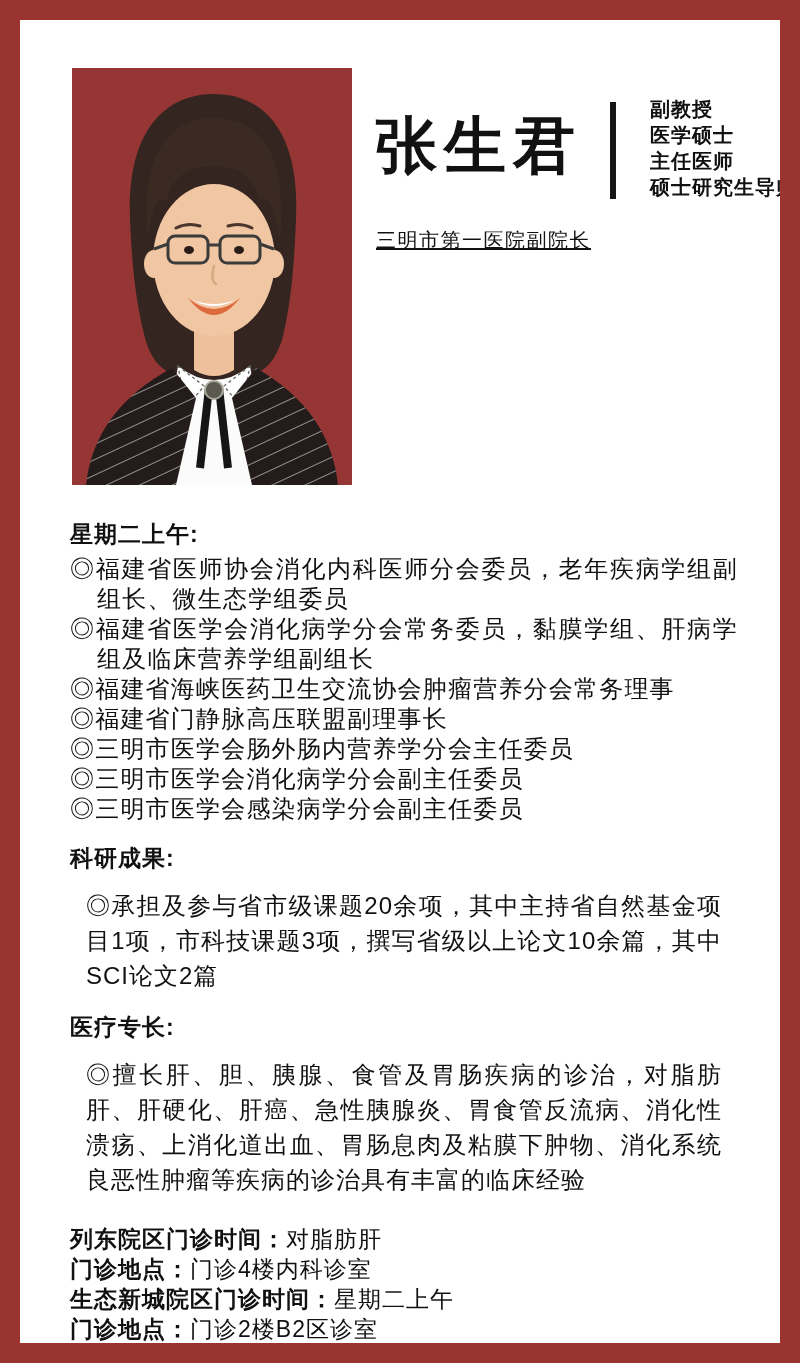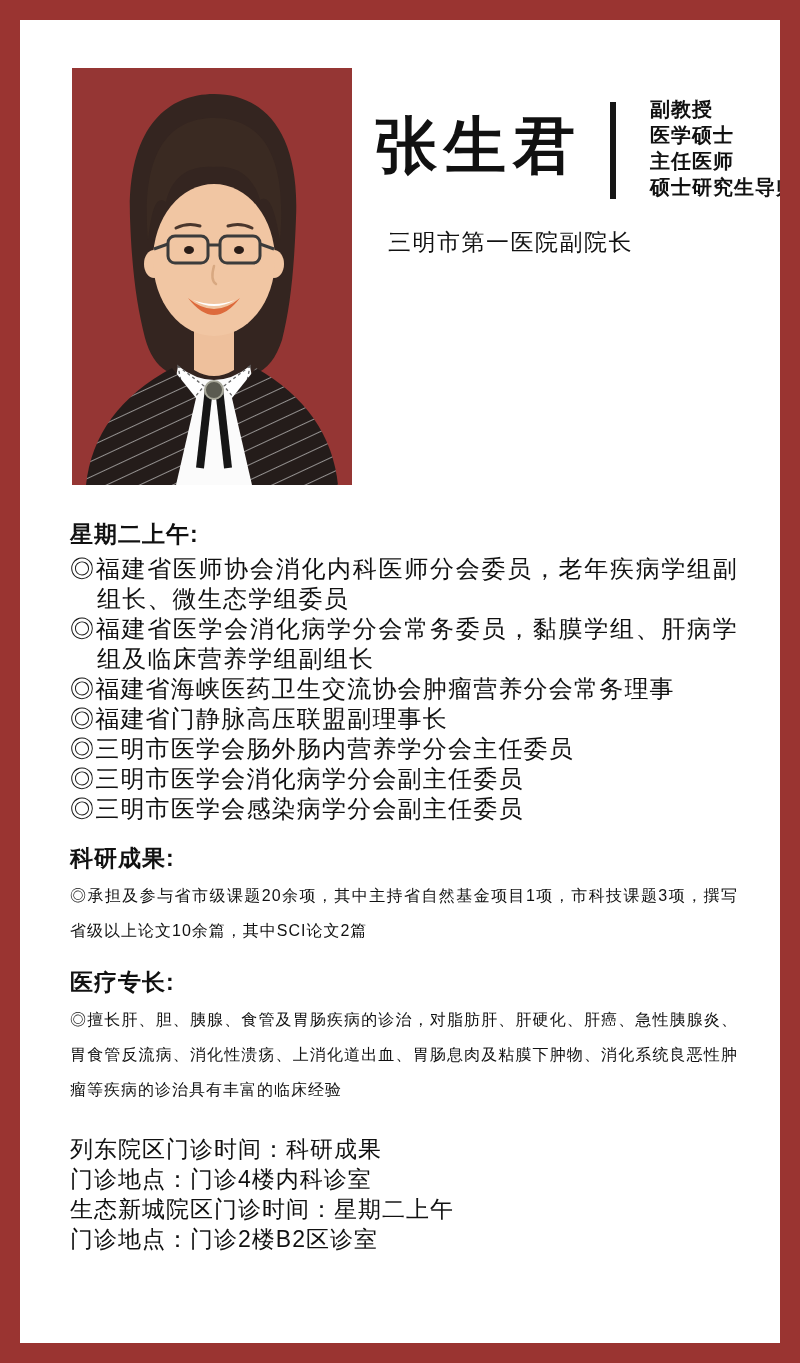--- a/index.html
+++ b/index.html
@@ -17,38 +17,38 @@
   .doctor-name{
     font-family:"DejaVu Serif", serif;font-weight:bold;font-size:62px;
     letter-spacing:7px;line-height:1;margin-top:23px;white-space:nowrap;
   }
   .vdivider{width:6px;height:97px;background:#161616;margin:10px 14px 0 8px;flex:none;}
   .titles{margin-top:4px;}
   .titles div{
     font-size:20px;font-weight:bold;line-height:26px;letter-spacing:1px;white-space:nowrap;
   }
   .hospital{
-    position:absolute;left:368px;top:207px;font-size:23px;letter-spacing:1.5px;
-    font-weight:500;white-space:nowrap;
+    position:absolute;left:356px;top:207px;font-size:20px;letter-spacing:1.5px;
+    font-weight:500;white-space:nowrap;text-decoration:underline;
   }
   .sections{position:absolute;left:50px;top:500px;width:668px;}
   .sections h2{
     font-size:23px;font-weight:bold;letter-spacing:1px;margin:0 0 6px 0;line-height:28px;
   }
   .sections h2.gap{margin-top:20px;}
   .hang{
     font-size:24px;letter-spacing:1.2px;line-height:30px;
     padding-left:27px;text-indent:-27px;text-align:justify;
   }
   .para{
-    font-size:16px;letter-spacing:1px;line-height:35px;margin:0;text-align:justify;
+    font-size:24px;letter-spacing:1px;line-height:35px;margin:16px;text-align:justify;
   }
   .clinic{margin-top:27px;}
   .clinic-line{font-size:23px;line-height:30px;letter-spacing:1px;white-space:nowrap;}
-  .clinic-line .lbl{font-weight:normal;}
+  .clinic-line .lbl{font-weight:bold;}
 </style>
 </head>
 <body>
 
 <div class="card">
 
   <div class="photo">
     <svg viewBox="0 0 280 417" xmlns="http://www.w3.org/2000/svg">
       <defs>
         <pattern id="st" width="14" height="14" patternUnits="userSpaceOnUse" patternTransform="rotate(65)">
@@ -111,21 +111,21 @@
     <div class="hang">◎三明市医学会感染病学分会副主任委员</div>
 
     <h2 class="gap">科研成果:</h2>
     <p class="para">◎承担及参与省市级课题20余项，其中主持省自然基金项目1项，市科技课题3项，撰写省级以上论文10余篇，其中SCI论文2篇</p>
 
     <h2 class="gap">医疗专长:</h2>
     <p class="para">◎擅长肝、胆、胰腺、食管及胃肠疾病的诊治，对脂肪肝、肝硬化、肝癌、急性胰腺炎、胃食管反流病、消化性溃疡、上消化道出血、胃肠息肉及粘膜下肿物、消化系统良恶性肿瘤等疾病的诊治具有丰富的临床经验</p>
 
     <div class="clinic">
       <div class="clinic-line">
-        <span class="lbl">列东院区门诊时间：</span><span>科研成果</span>
+        <span class="lbl">列东院区门诊时间：</span><span>对脂肪肝</span>
       </div>
       <div class="clinic-line">
         <span class="lbl">门诊地点：</span><span>门诊4楼内科诊室</span>
       </div>
       <div class="clinic-line">
         <span class="lbl">生态新城院区门诊时间：</span><span>星期二上午</span>
       </div>
       <div class="clinic-line">
         <span class="lbl">门诊地点：</span><span>门诊2楼B2区诊室</span>
       </div>

